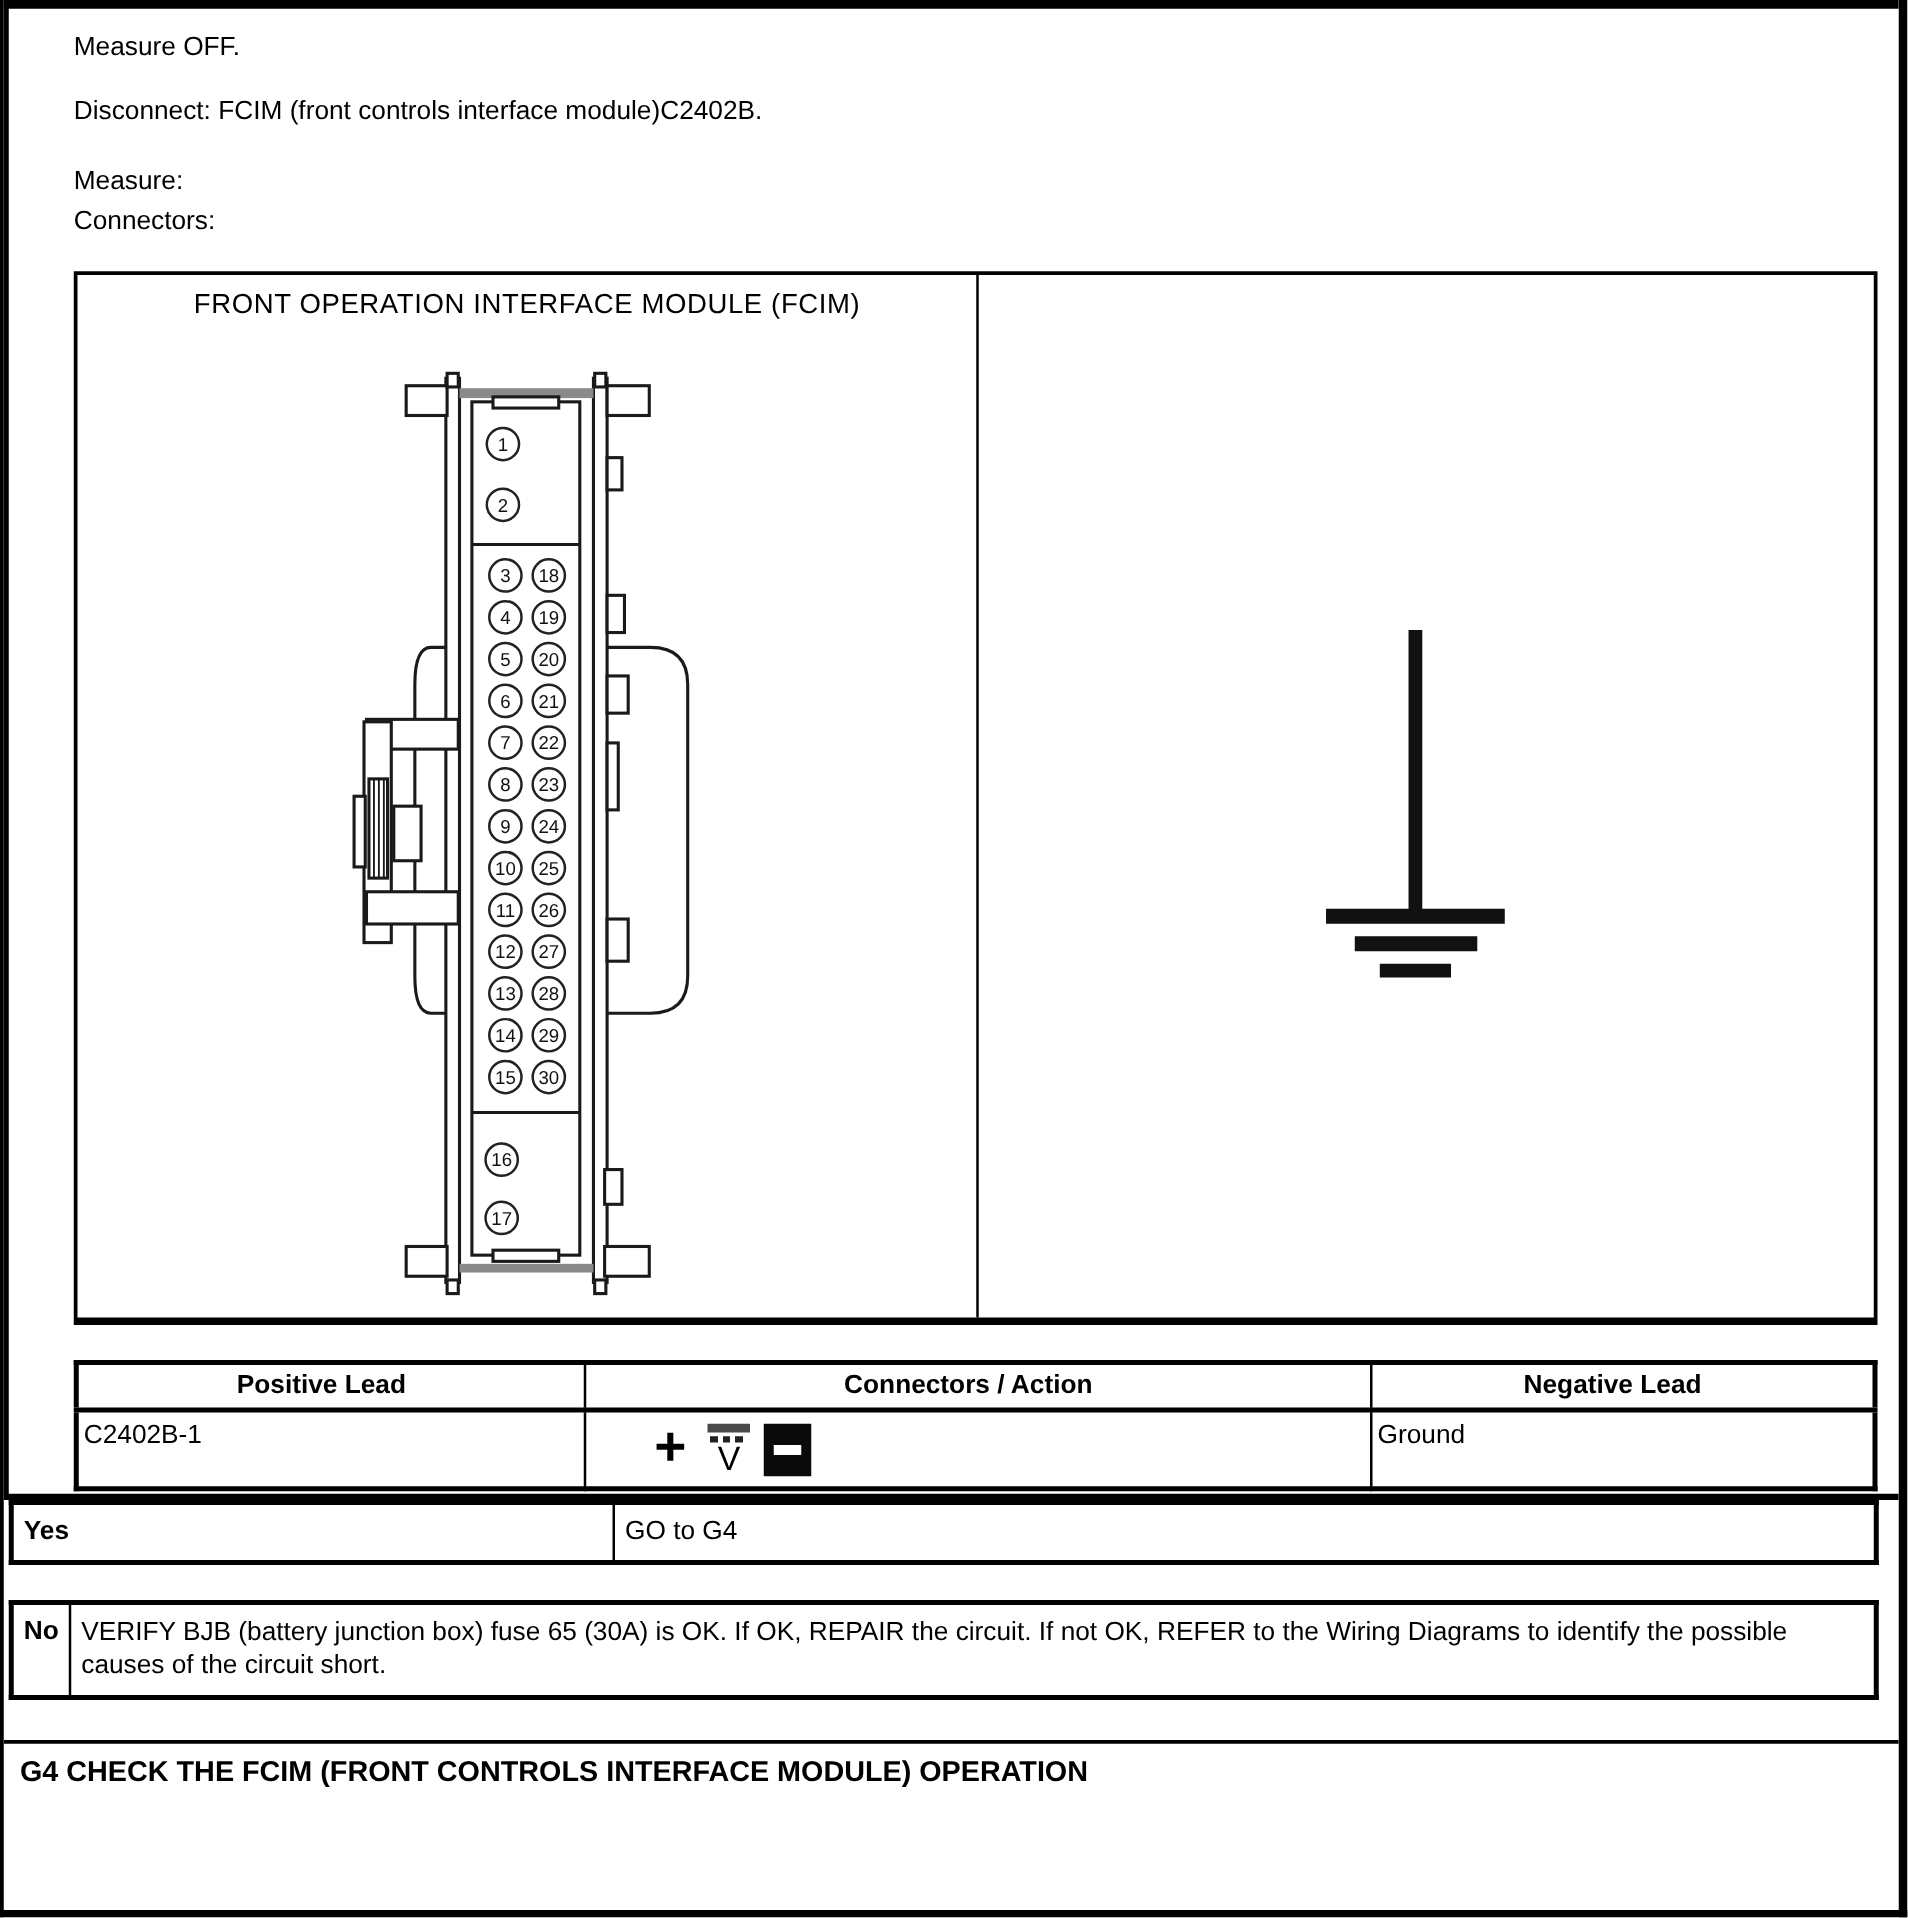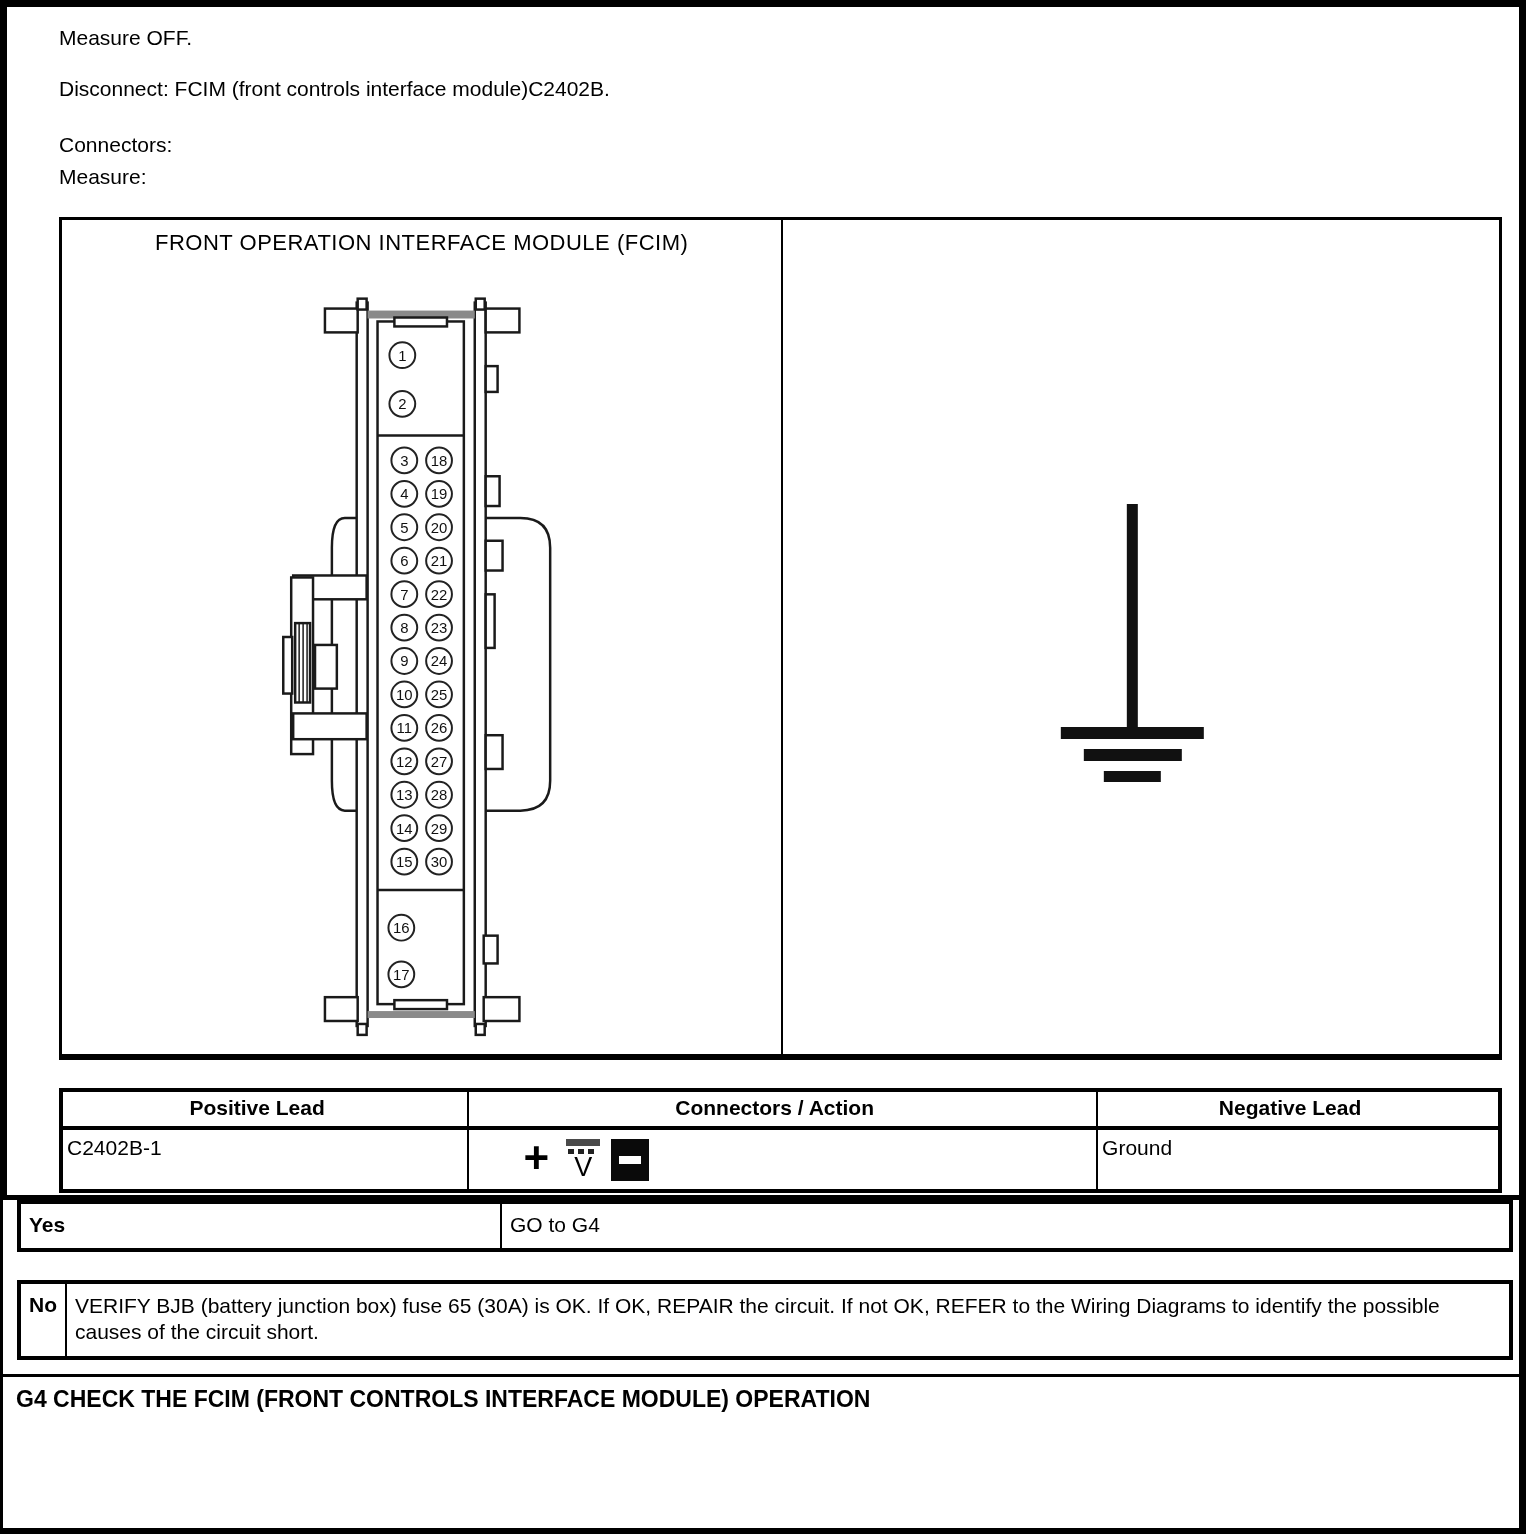--- a/index.html
+++ b/index.html
@@ -101,51 +101,51 @@
   .minus-bar { width:22px; height:8px; background:#fff; }
   
   .question {
     font-size:22px; font-weight:bold;
     padding:20px 0 10px 14px;
   }
   .result-table {
     border-collapse:collapse;
     border:4px solid #000;
     width:1496px;
-    margin-left:14px;
+    margin-left:4px;
   }
   .result-table td { font-size:21px; padding:9px 8px 11px 8px; vertical-align:top; }
   .result-table td.answer {
     font-weight:bold; border-right:2px solid #000;
   }
   .yes-table td.answer { width:482px; }
   .no-table { margin-top:28px; }
   .no-table td.answer { width:46px; }
   .no-table td.action { line-height:26px; padding-right:30px; }
   
   .g4-row {
-    margin-top:14px;
+    margin-top:32px;
     border-top:3px solid #000;
     font-size:23px; font-weight:bold;
     padding:9px 0 12px 13px;
   }
 </style>
 </head>
 <body>
 
 <div class="page">
 
   <div class="instruction-cell">
 
     <div class="instructions">
       <p>Measure OFF.</p>
       <p>Disconnect: FCIM (front controls interface module)C2402B.</p>
       <div class="measure-block">
+        <div>Measure:</div>
         <div>Connectors:</div>
-        <div>Measure:</div>
       </div>
     </div>
 
     <div class="diagram-box">
       <div class="diagram-left">
         <div class="diagram-title">FRONT OPERATION INTERFACE MODULE (FCIM)</div>
         <svg viewBox="0 0 725 834" preserveAspectRatio="xMidYMid meet">
           <g fill="#fff" stroke="#1a1a1a" stroke-width="2.5">
 
             <rect x="297" y="80" width="11" height="729"></rect>

